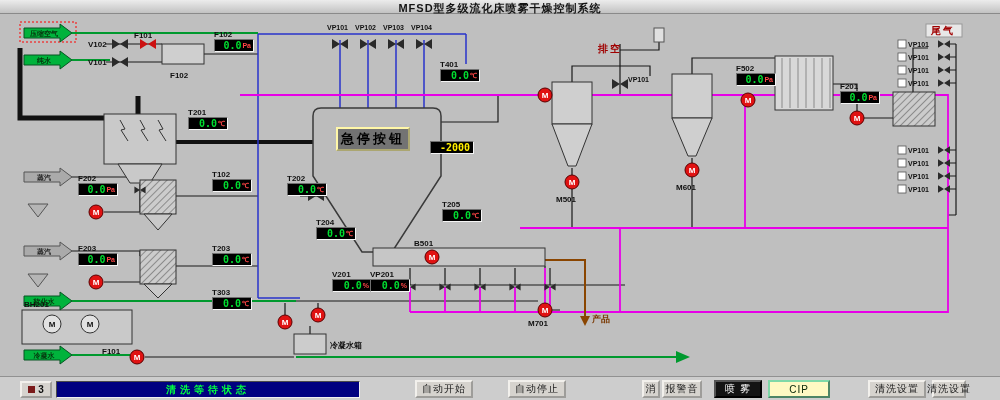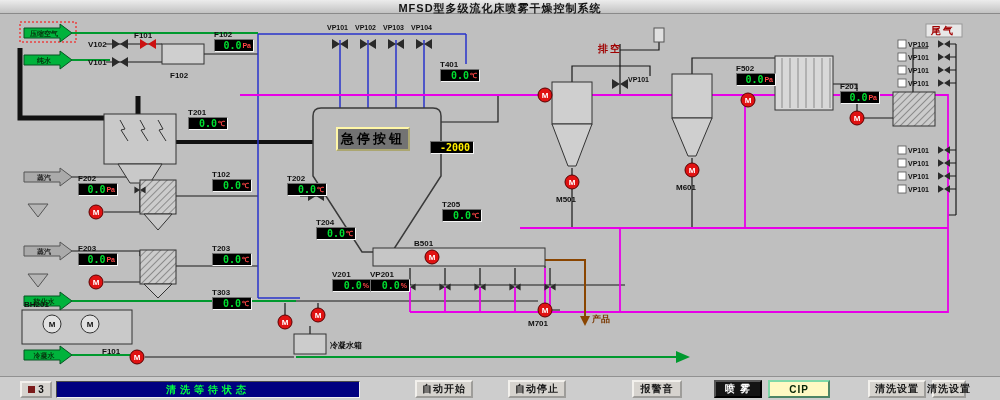--- a/index.html
+++ b/index.html
@@ -20,21 +20,21 @@
   .hdr{position:absolute;top:0;left:0;width:1000px;height:14px;background:linear-gradient(#ececec,#c2c2c2);border-bottom:1px solid #8a8a8a;z-index:10}
   .hdr-title{position:absolute;left:50%;top:1px;transform:translateX(-50%);font-size:11px;font-weight:bold;color:#141414;letter-spacing:1px;white-space:nowrap}
   .hdr-mfr{position:absolute;right:6px;top:2px;font-size:9px;font-weight:bold;color:#6a1a00;white-space:nowrap}
   .disp{position:absolute;width:40px;z-index:20}
   .disp .tag{height:9px;font-size:8px;font-weight:bold;color:#111;line-height:9px;white-space:nowrap}
   .disp .val{height:13px;background:#000;border:1px solid;border-color:#707070 #f5f5f5 #f5f5f5 #707070;color:#00dd30;font-size:10px;font-weight:bold;font-family:"DejaVu Sans Mono",monospace;display:flex;align-items:center;justify-content:flex-end;padding:0 2px;gap:1px;white-space:nowrap}
   .disp .unit{color:#ff4545;font-size:7px;font-family:"Liberation Sans",sans-serif}
   .disp.yellow .val{color:#ffee00}
   .estop{position:absolute;left:336px;top:127px;width:74px;height:24px;background:#737373;border:2px outset #fff7a8;color:#000;font-size:13px;font-weight:bold;display:flex;align-items:center;justify-content:center;letter-spacing:3px;cursor:pointer;z-index:20}
   .btm{position:absolute;left:0;top:376px;width:1000px;height:24px;background:#cdcdcd;border-top:1px solid #919191;z-index:30}
-  .btn{position:absolute;top:3px;height:18px;background:#d6d3ce;border:2px outset #f2f0ec;font-size:10px;font-weight:bold;color:#1a1a1a;display:flex;align-items:center;justify-content:center;cursor:pointer;letter-spacing:1px;white-space:nowrap}
+  .btn{position:absolute;top:3px;height:18px;background:#d6d3ce;border:2px outset #f2f0ec;font-size:10px;font-weight:normal;color:#1a1a1a;display:flex;align-items:center;justify-content:center;cursor:pointer;letter-spacing:1px;white-space:nowrap}
   .btn.dark{background:#141414;color:#fff;border-color:#555}
   .btn.green{background:#fef9c3;color:#052505;border-color:#7fd8a8}
   .status{position:absolute;left:56px;top:4px;width:304px;height:17px;background:#000080;border:1px solid;border-color:#4a4a4a #efefef #efefef #4a4a4a;color:#00ff40;font-size:10px;font-weight:bold;display:flex;align-items:center;justify-content:center;letter-spacing:4px}
   .pagebox{position:absolute;left:20px;top:4px;width:32px;height:17px;background:#d6d3ce;border:2px outset #f2f0ec;display:flex;align-items:center;justify-content:center;gap:3px;font-size:10px;font-weight:bold;color:#111;cursor:pointer}
   .pagebox .chip{width:7px;height:7px;background:#7a1a1a;display:inline-block}
   .watermark{position:absolute;left:62px;top:76px;white-space:nowrap;z-index:50;pointer-events:none}
   .wm-brand{font-size:30px;font-weight:bold;color:#ff1212;text-shadow:1px 1px 0 #ffffff}
   .wm-slogan{font-size:27px;font-weight:bold;color:#2b35d0;letter-spacing:1px;text-shadow:2px 2px 0 #ff3030,-1px -1px 0 #ff9090}
 </style>
 </head>
@@ -392,21 +392,21 @@
 
   <div class="btm">
     <div class="pagebox">
         <span class="chip"></span>
         <span>3</span>
       </div>
     <div class="status">清洗等待状态</div>
     <div class="btn" style="left:415px;width:58px">自动开始</div>
     <div class="btn" style="left:508px;width:58px">自动停止</div>
     <div class="btn" style="left:642px;width:18px">消</div>
-    <div class="btn" style="left:632px;width:50px">报警音</div>
+    <div class="btn" style="left:662px;width:40px">报警音</div>
     <div class="btn dark" style="left:714px;width:48px">喷 雾</div>
     <div class="btn green" style="left:768px;width:62px">CIP</div>
     <div class="btn" style="left:868px;width:58px">清洗设置</div>
     <div class="btn" style="left:932px;width:34px">清洗设置</div>
   </div>
 
 
 </div>
 
 </body></html>

